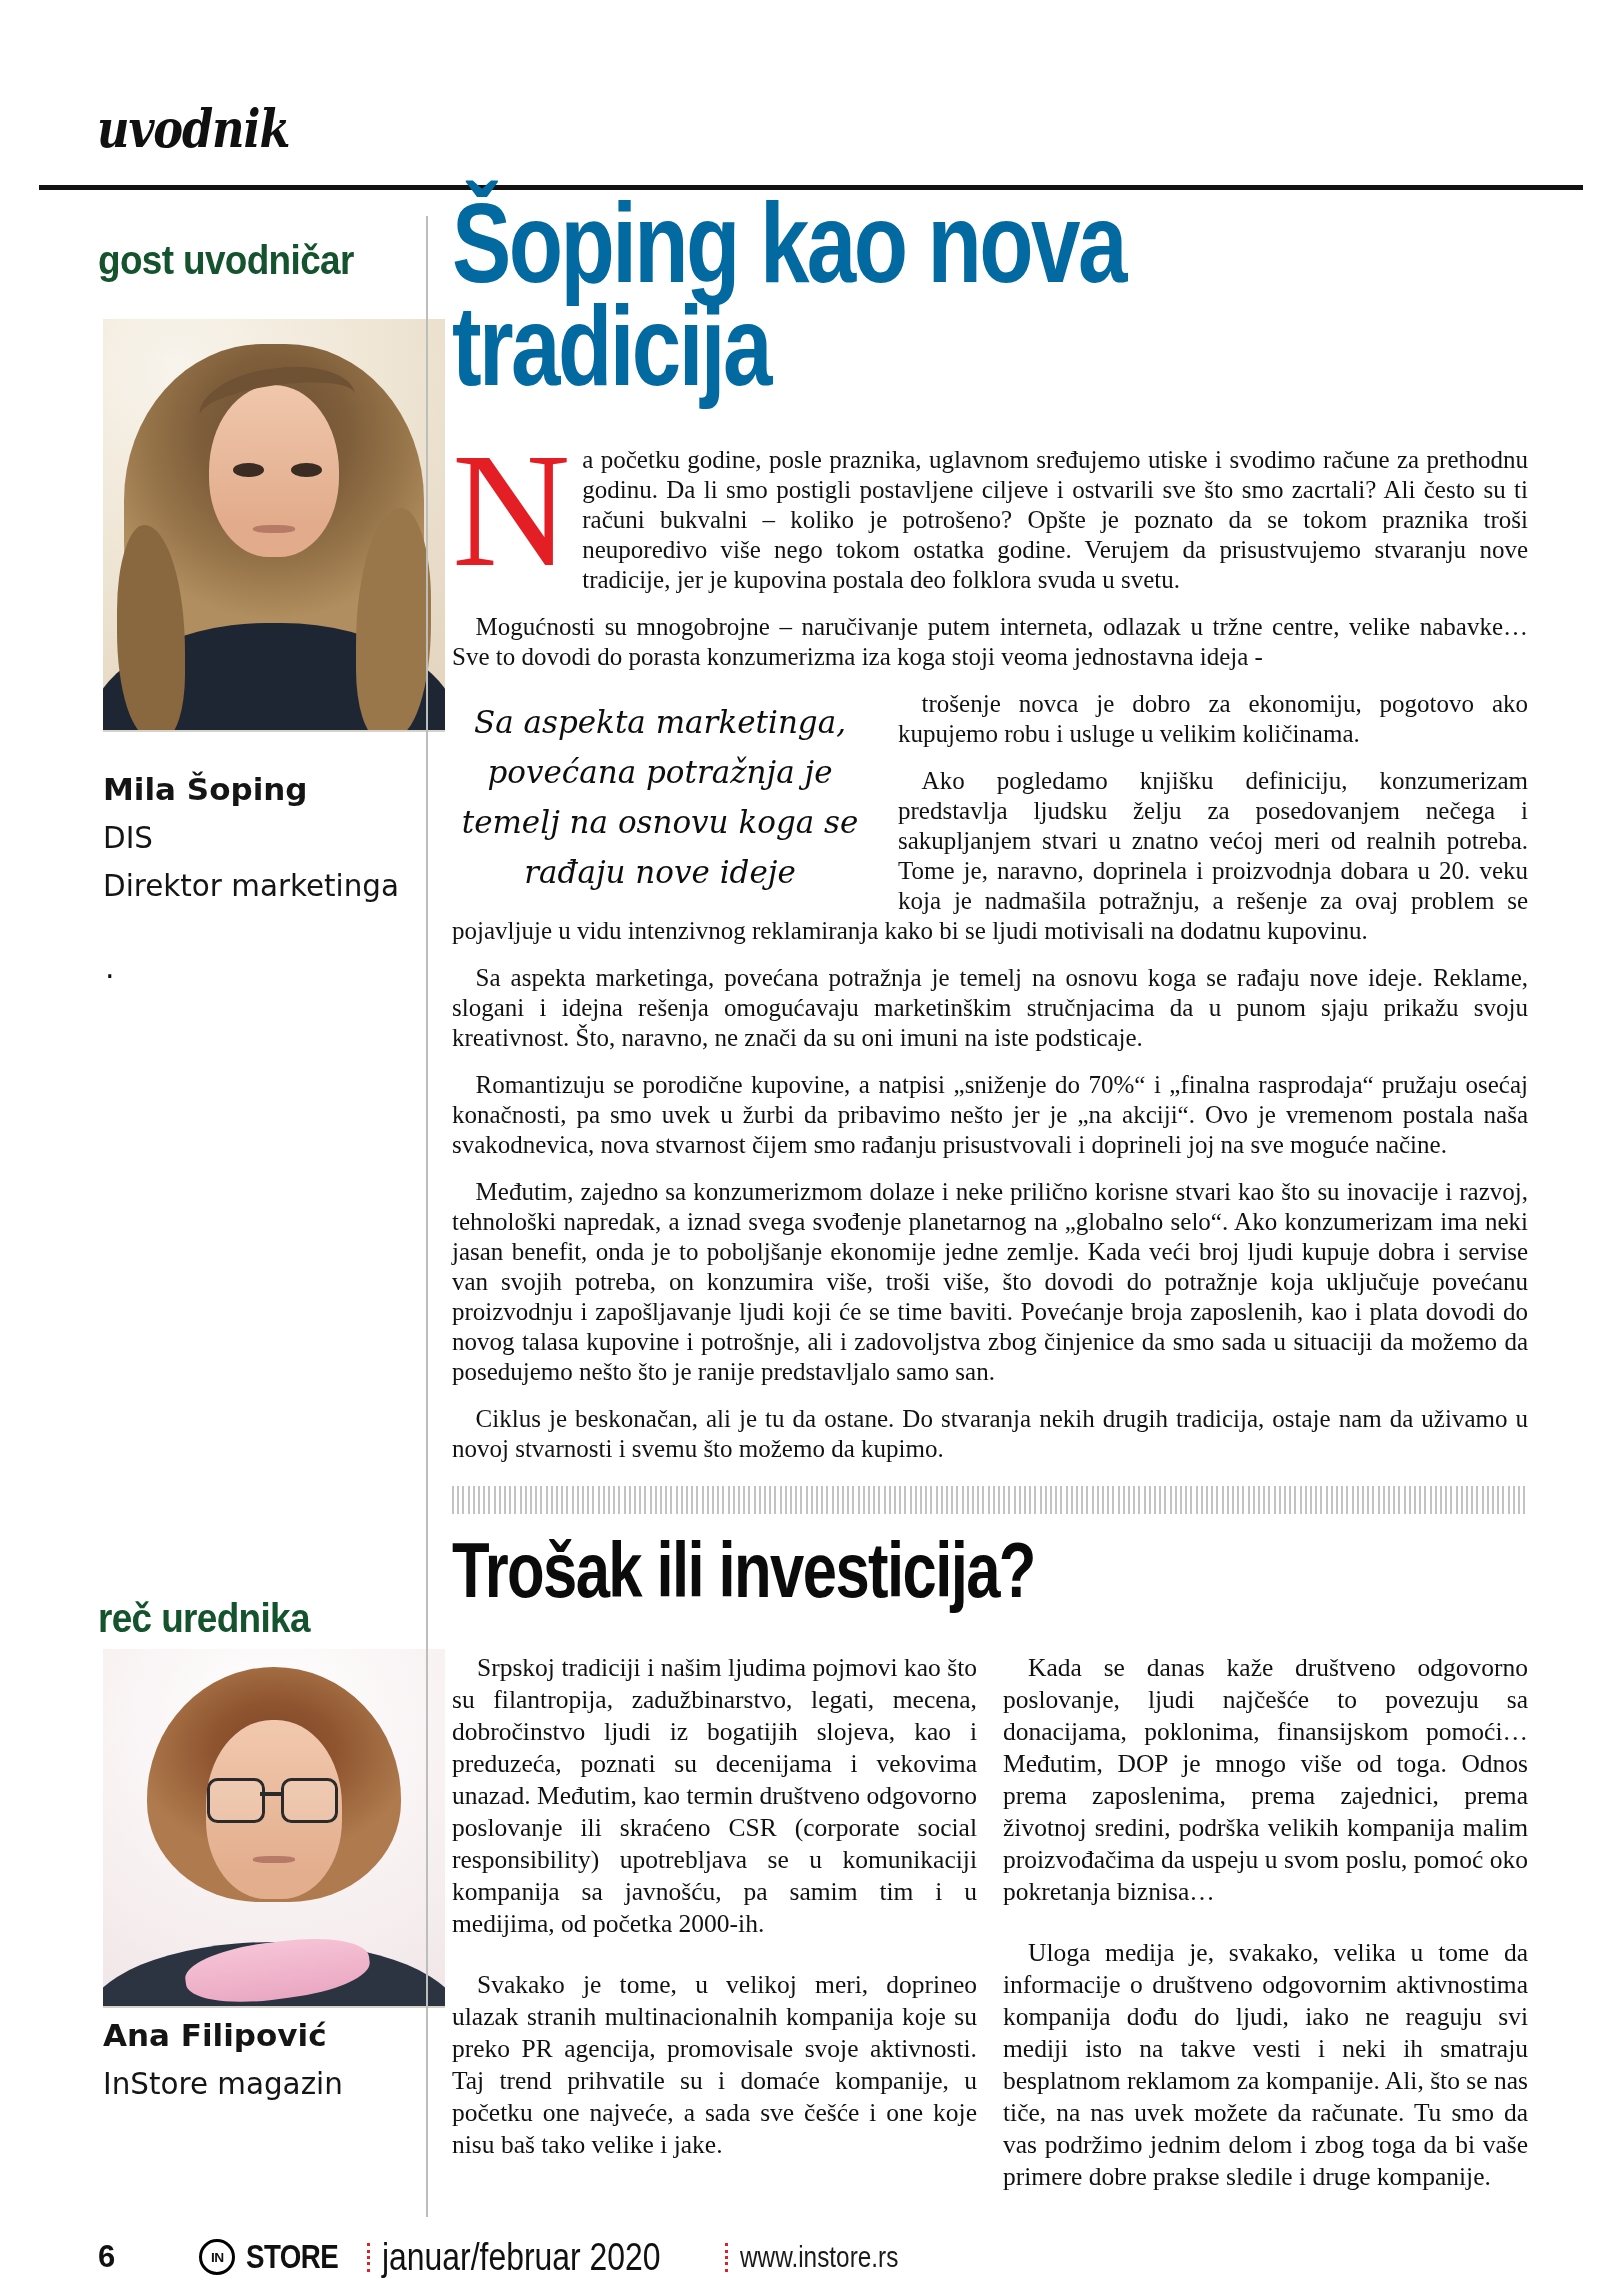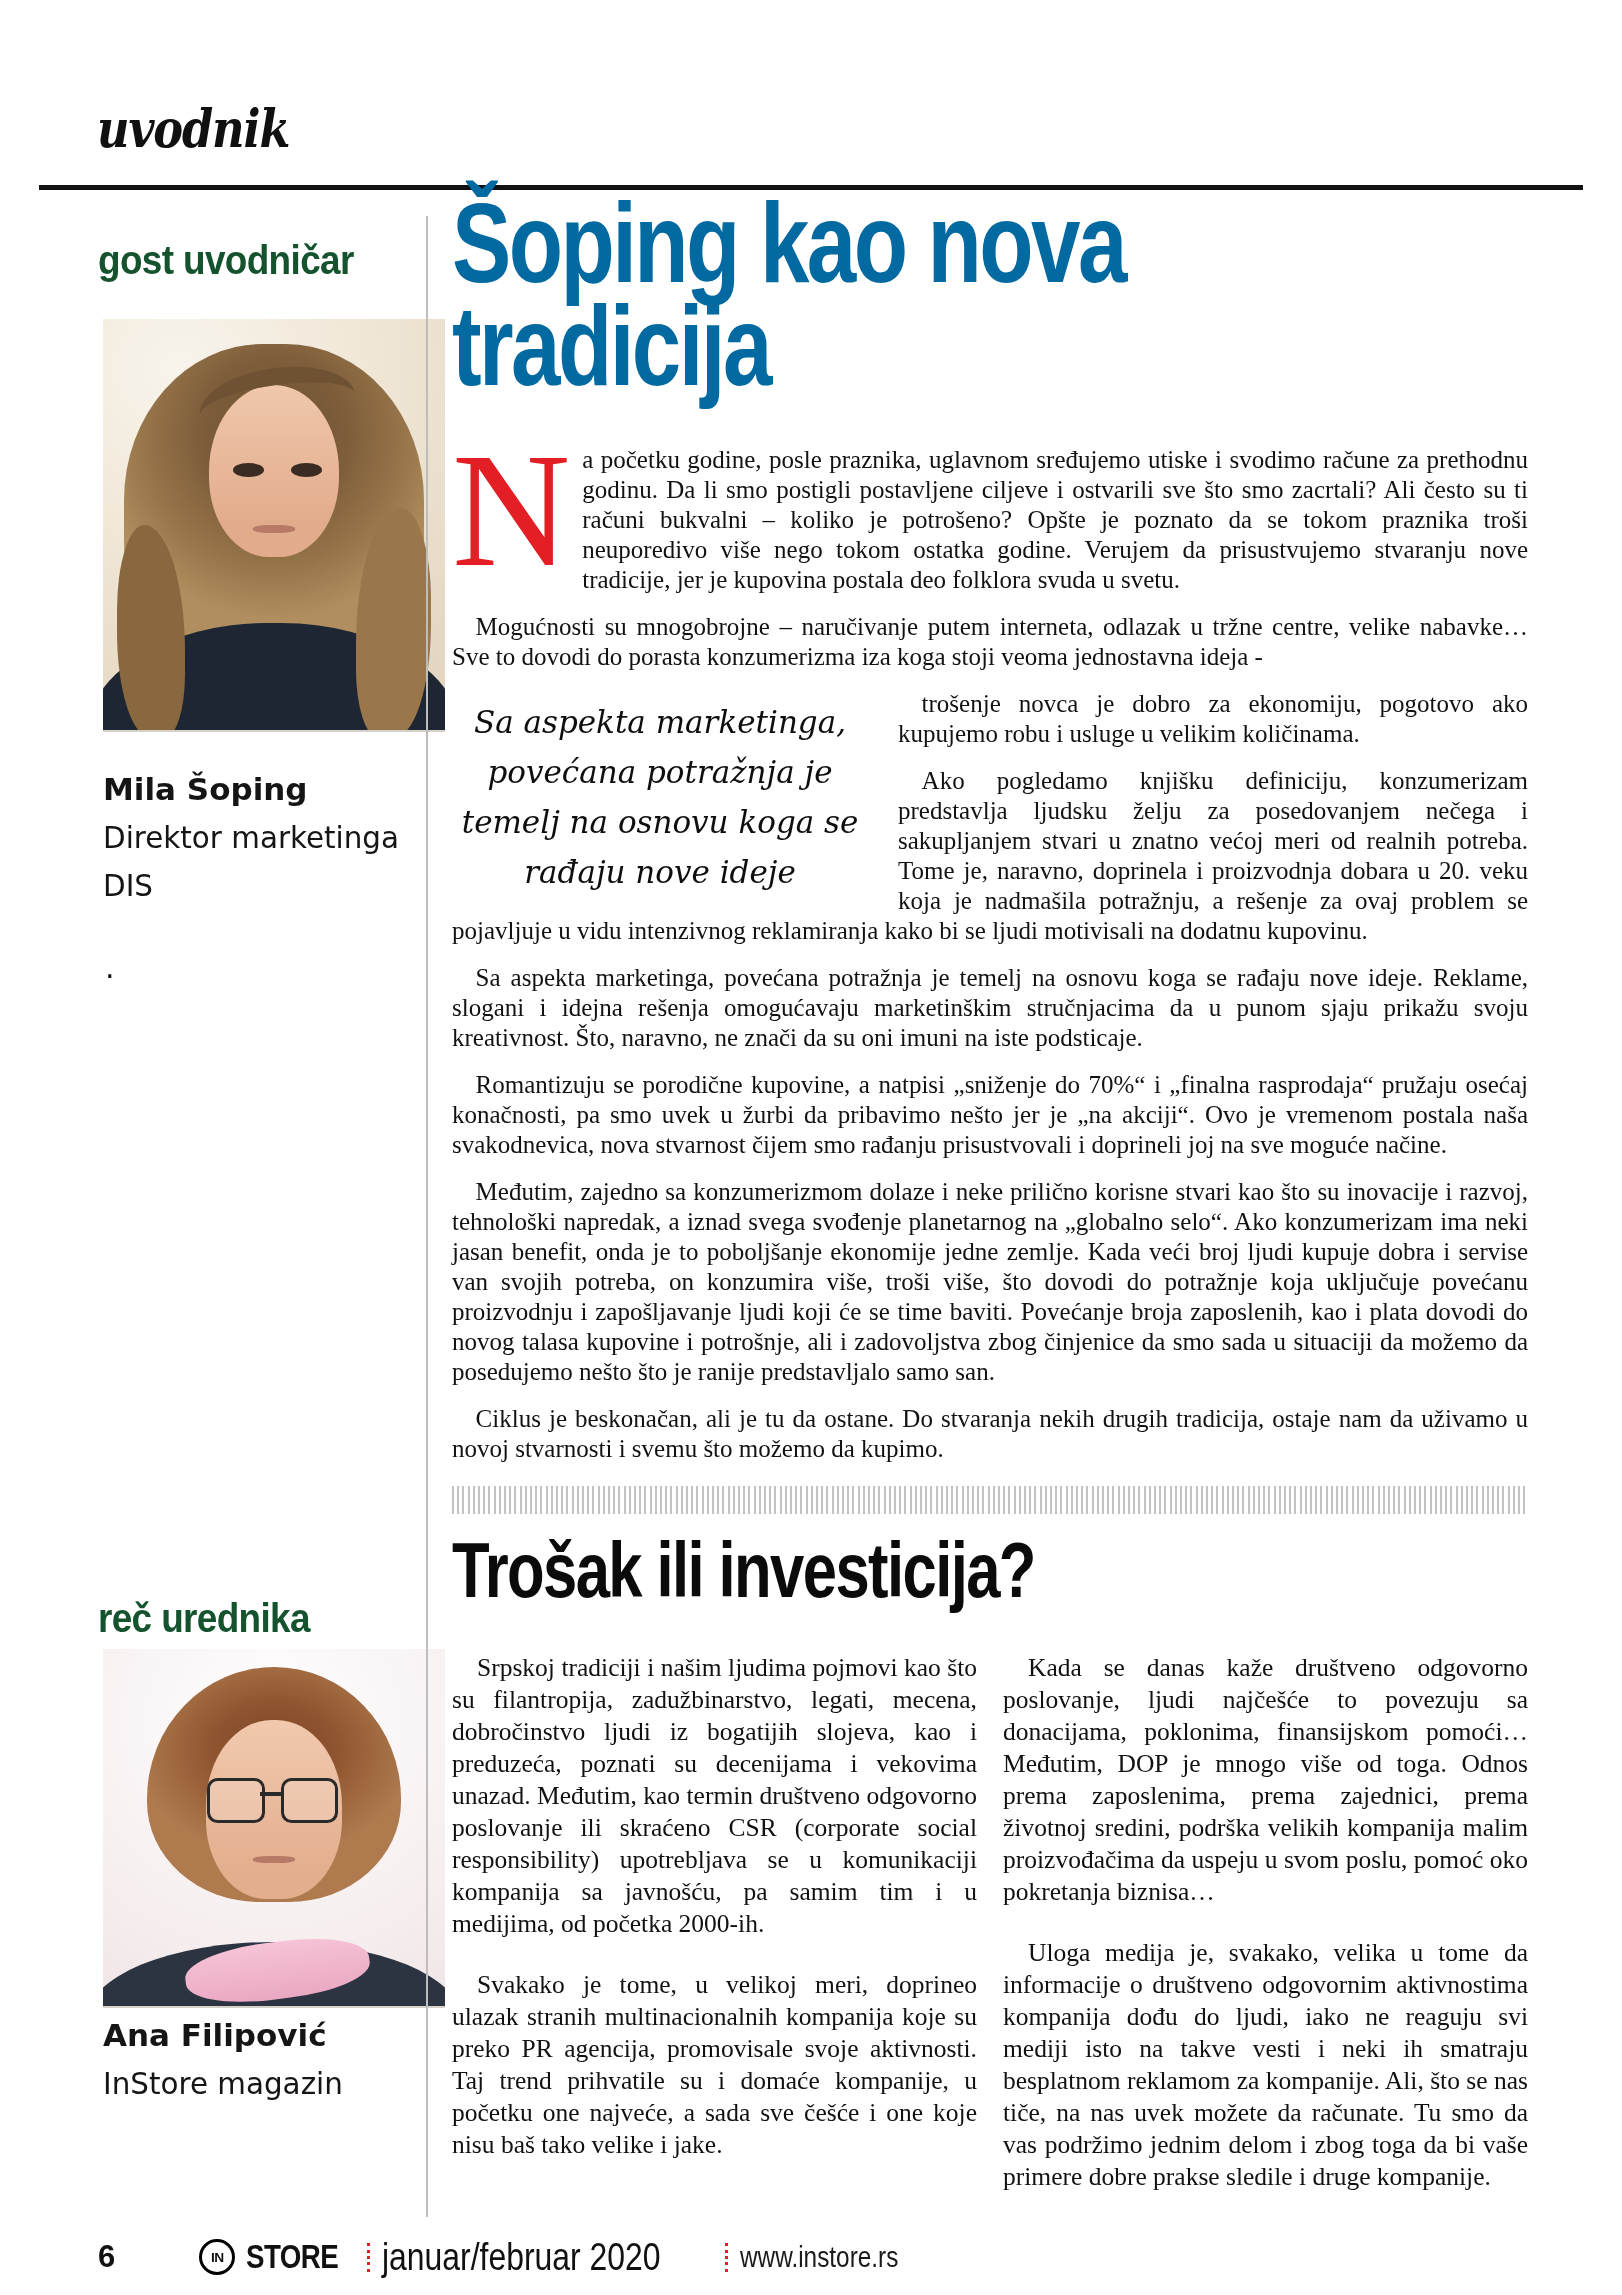--- a/index.html
+++ b/index.html
@@ -129,22 +129,22 @@
   <div class="mila-strand-r"></div>
   <div class="mila-face"></div>
   <div class="mila-fringe"></div>
   <div class="eye mila-eye-l"></div>
   <div class="eye mila-eye-r"></div>
   <div class="mouth mila-mouth"></div>
 </div>
 
 <div class="abs caption" id="caption-mila">
   <div class="name">Mila Šoping</div>
+  <div class="line">DIS</div>
   <div class="line">Direktor marketinga</div>
-  <div class="line">DIS</div>
 </div>
 <div class="abs" id="side-dot">.</div>
 
 <div class="abs red-label" id="editor-label">
   <span class="inner">reč urednika</span>
 </div>
 
 <div class="abs photo" id="photo-ana">
   <div class="ana-hair"></div>
   <div class="ana-face"></div>

